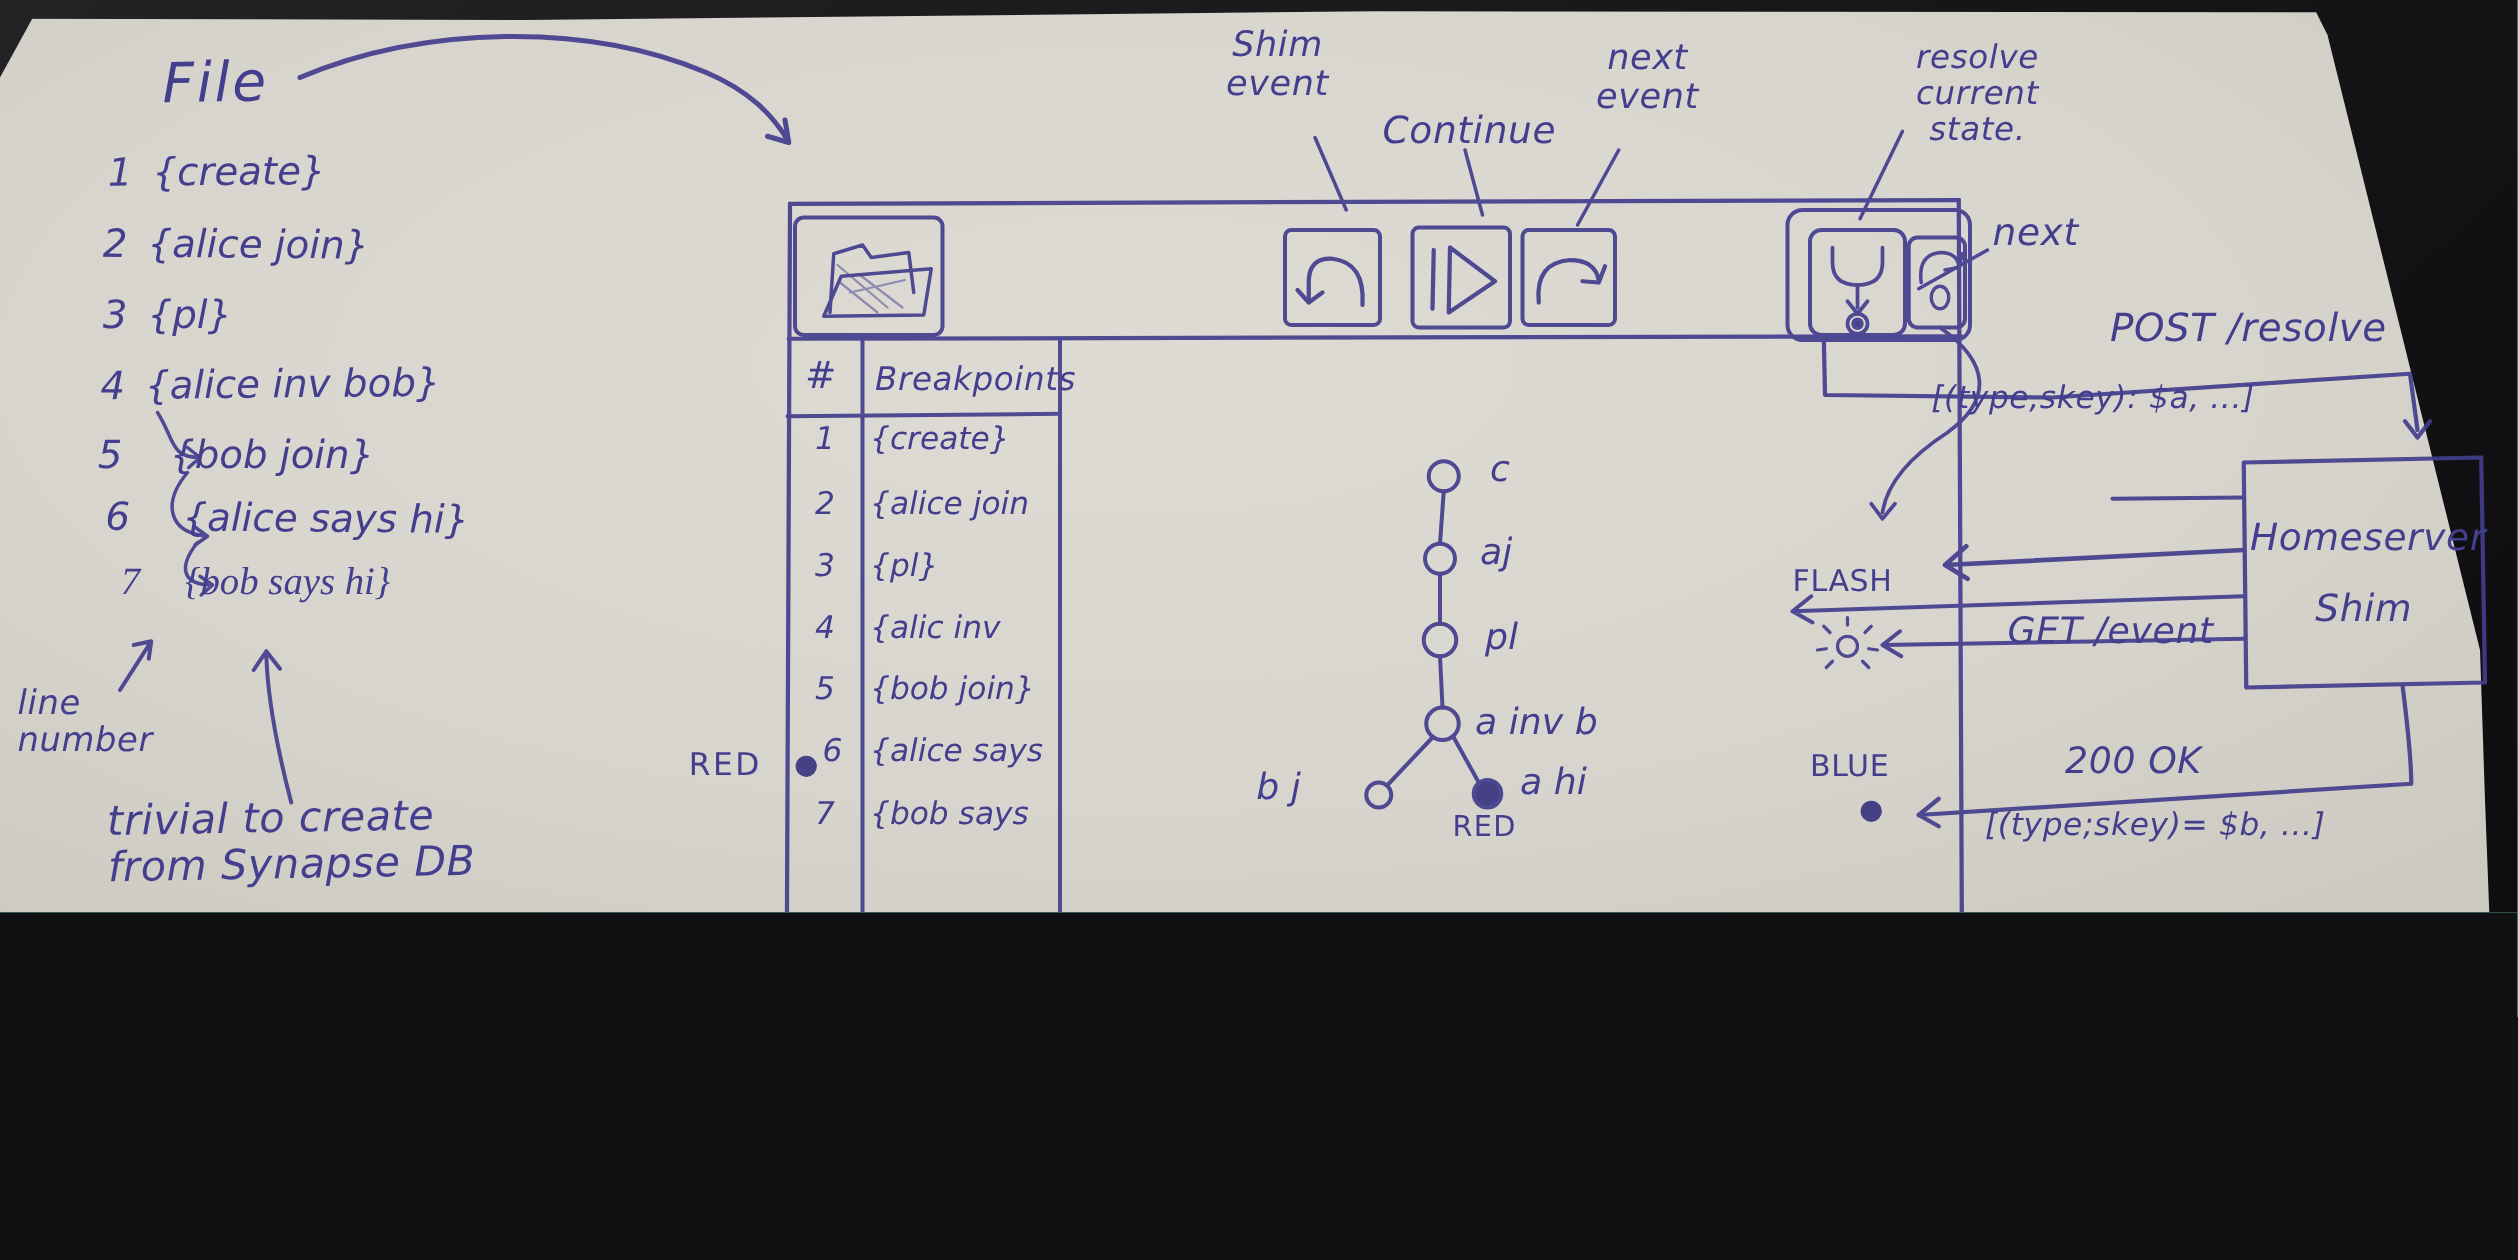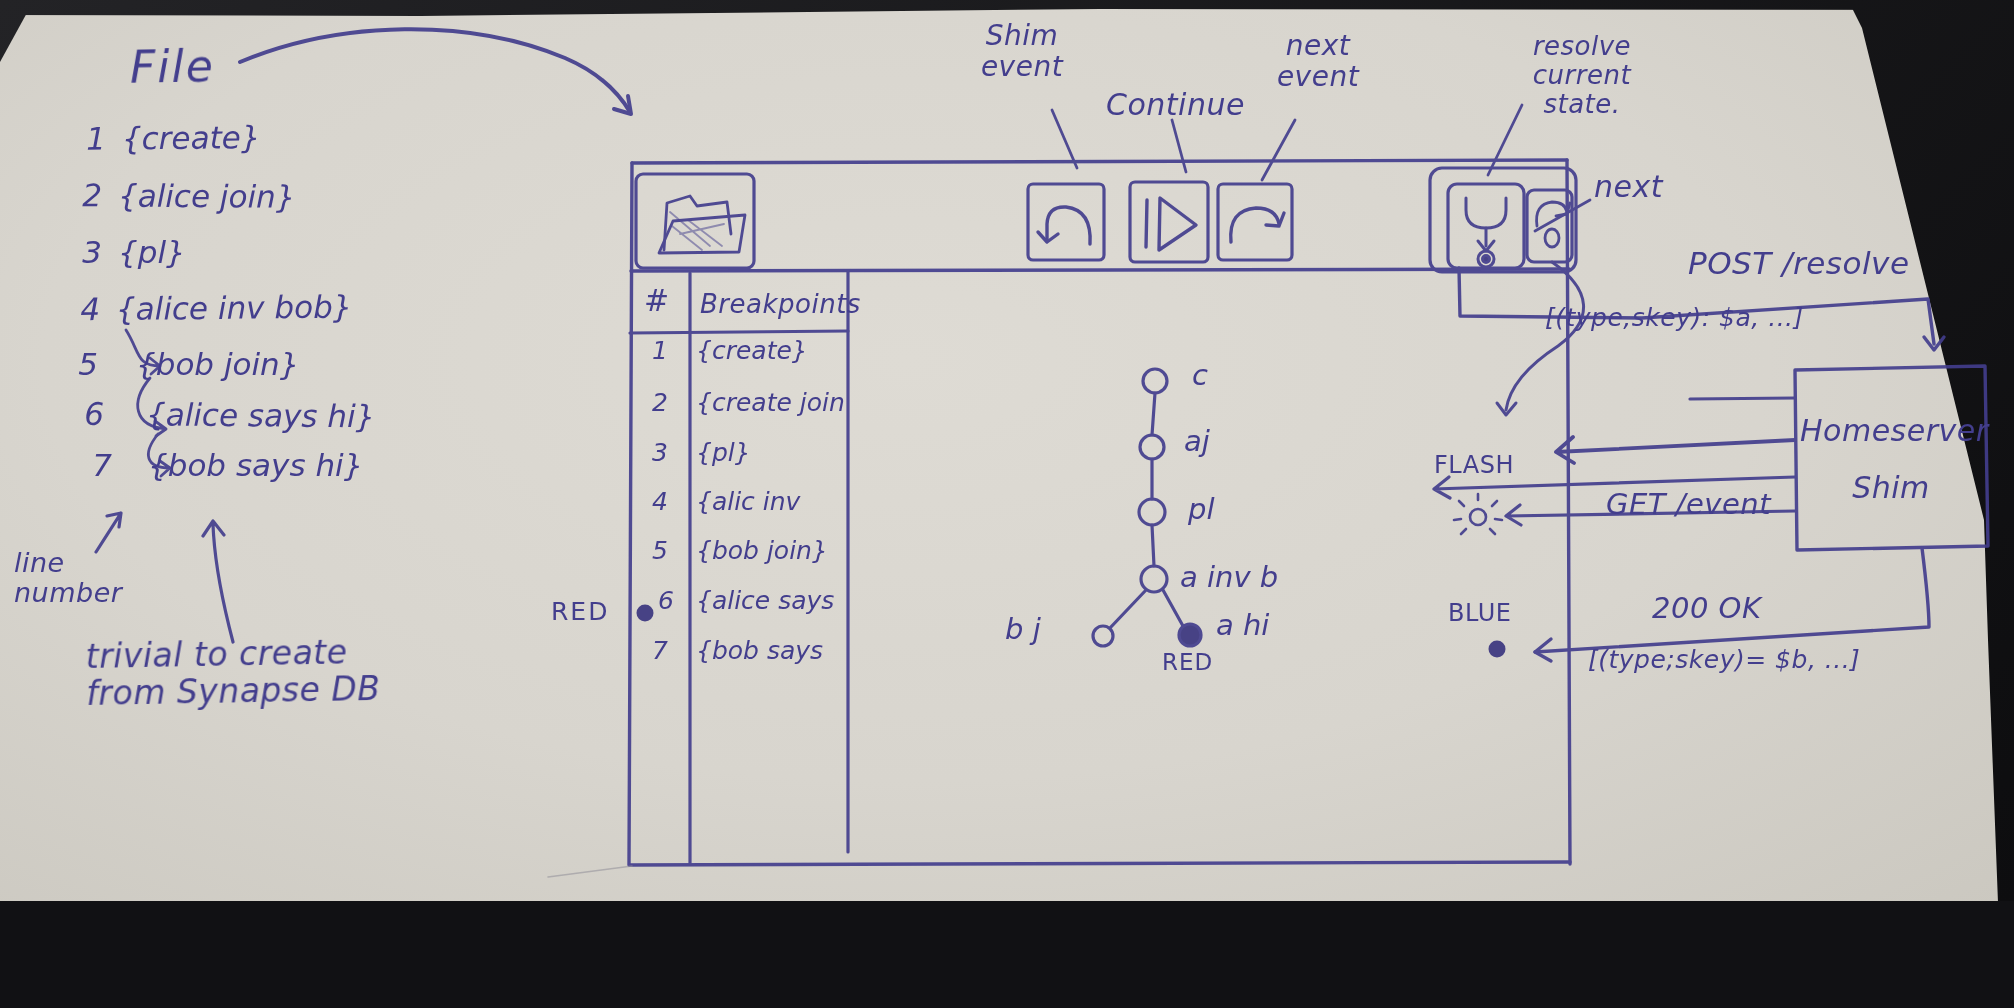--- a/index.html
+++ b/index.html
@@ -1,16 +1,16 @@
 <!DOCTYPE html>
 <html><head>
 <meta charset="utf-8">
 <style>
   html,body{margin:0;padding:0;background:#111114;}
-  #stage{position:relative;width:2014px;height:901px;overflow:hidden;
+  #stage{position:relative;width:2014px;height:730px;overflow:hidden;
          background:#5eead4;font-family:"DejaVu Sans",sans-serif;}
   #paper{position:absolute;inset:0;
          background:radial-gradient(ellipse at 45% 40%, #dedbd4 0%, #d8d5ce 55%, #cbc8c0 100%);}
   .dark{position:absolute;inset:0;background:linear-gradient(135deg,#232326,#0d0d0f);}
   #dark-top{clip-path:polygon(0 0,2014px 0,2014px 10px,1100px 9px,420px 16px,0 15px);}
   #dark-topleft{clip-path:polygon(0 0,34px 0,0 62px);}
   #dark-right{clip-path:polygon(1848px 0,2014px 0,2014px 1008px,2002px 1008px,1988px 640px,1984px 520px,1862px 28px);}
   #ink-layer{position:absolute;inset:0;pointer-events:none;}
   .lbl{position:absolute;color:#433e8d;font-style:italic;letter-spacing:.5px;
        white-space:pre-line;line-height:1.12;}
@@ -185,21 +185,21 @@
   <div class="fl-row" style="left:66px;top:178px;transform:rotate(.4deg);">
     <span class="fl-num">2</span><span>{alice join}</span></div>
   <div class="fl-row" style="left:66px;top:234px;">
     <span class="fl-num">3</span><span>{pl}</span></div>
   <div class="fl-row" style="left:64px;top:290px;transform:rotate(-.6deg);">
     <span class="fl-num">4</span><span>{alice inv bob}</span></div>
   <div class="fl-row" style="left:62px;top:346px;">
     <span class="fl-num">5</span><span style="margin-left:22px">{bob join}</span></div>
   <div class="fl-row" style="left:68px;top:397px;transform:rotate(.5deg);">
     <span class="fl-num">6</span><span style="margin-left:26px">{alice says hi}</span></div>
-  <div class="fl-row" style="left:76px;top:447px;">
+  <div class="fl-row" style="left:76px;top:447px;font-family:Liberation Serif, serif;">
     <span class="fl-num">7</span><span style="margin-left:20px">{bob says hi}</span></div>
 
   <div class="lbl" style="left:14px;top:548px;font-size:27px;width:110px;">line
 number</div>
   <div class="lbl" style="left:86px;top:636px;font-size:33px;width:340px;transform:rotate(-1deg);">trivial to create
 from Synapse DB</div>
 
   <div class="lbl ctr" style="left:962px;top:20px;font-size:28px;width:120px;">Shim
 event</div>
   <div class="lbl" style="left:1106px;top:88px;font-size:30px;">Continue</div>
@@ -212,21 +212,21 @@
 
   <div class="lbl" style="left:644px;top:284px;font-size:30px;font-style:normal;">#</div>
   <div class="lbl" style="left:700px;top:290px;font-size:26px;">Breakpoints</div>
 
   <div class="bp-row" style="left:630px;top:336px;">
     <span class="bp-num">1</span>
       <span class="bp-txt">{create}</span>
     </div>
   <div class="bp-row" style="left:630px;top:388px;">
     <span class="bp-num">2</span>
-      <span class="bp-txt">{create join</span>
+      <span class="bp-txt">{alice join</span>
     </div>
   <div class="bp-row" style="left:630px;top:438px;">
     <span class="bp-num">3</span>
       <span class="bp-txt">{pl}</span>
     </div>
   <div class="bp-row" style="left:630px;top:487px;">
     <span class="bp-num">4</span>
       <span class="bp-txt">{alic inv</span>
     </div>
   <div class="bp-row" style="left:630px;top:536px;">

